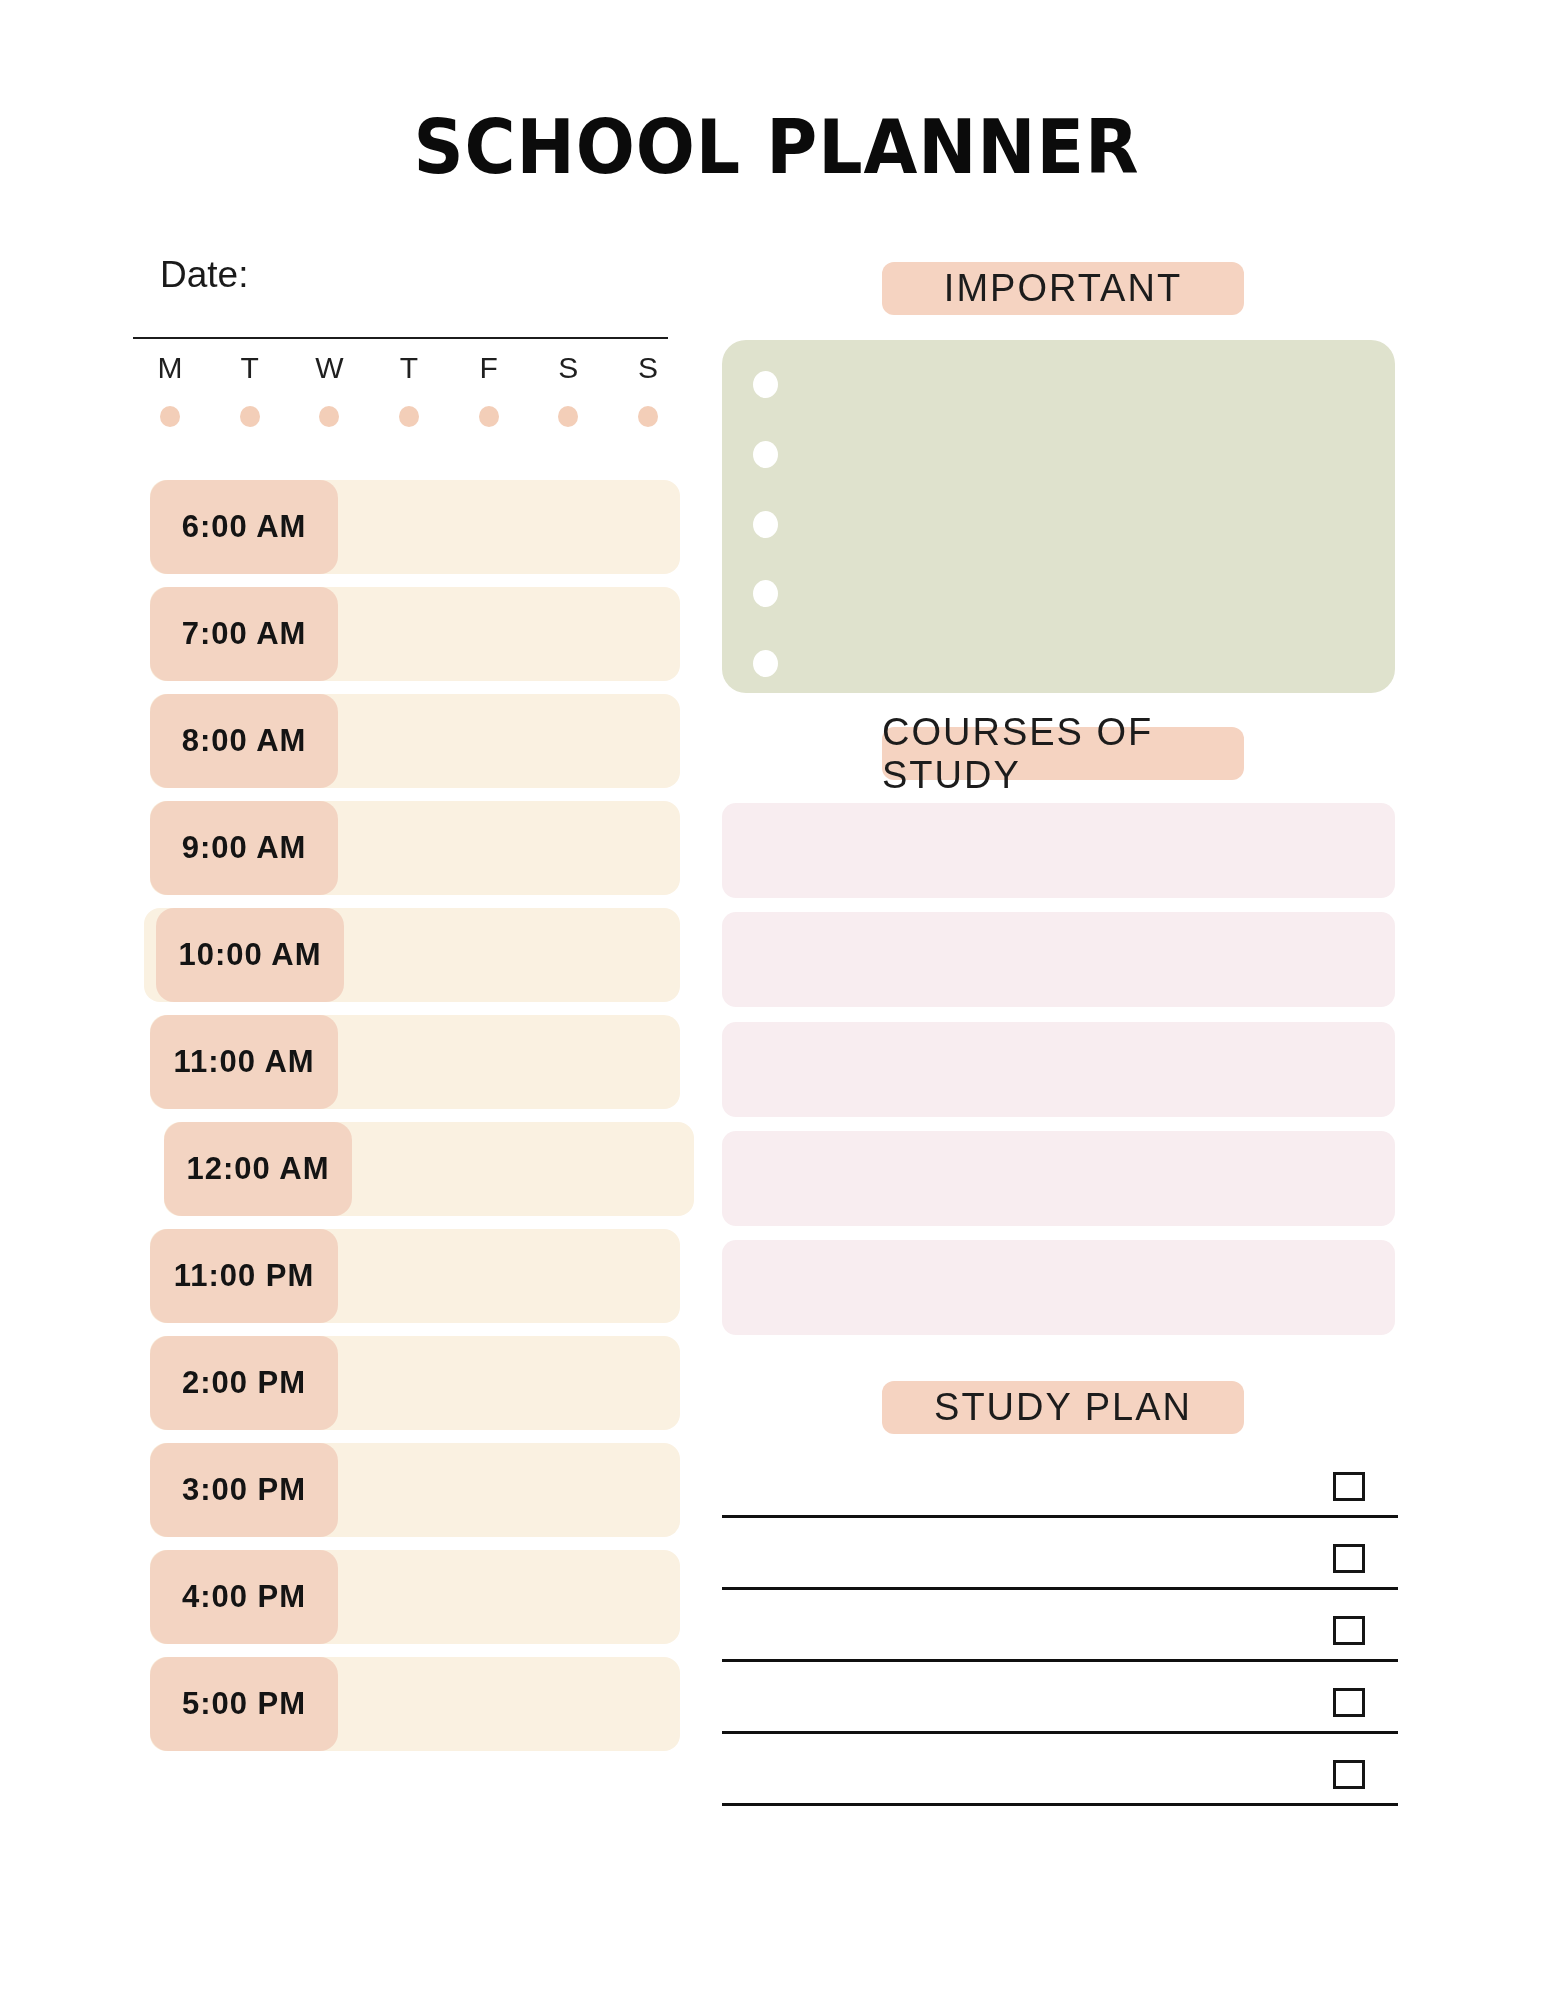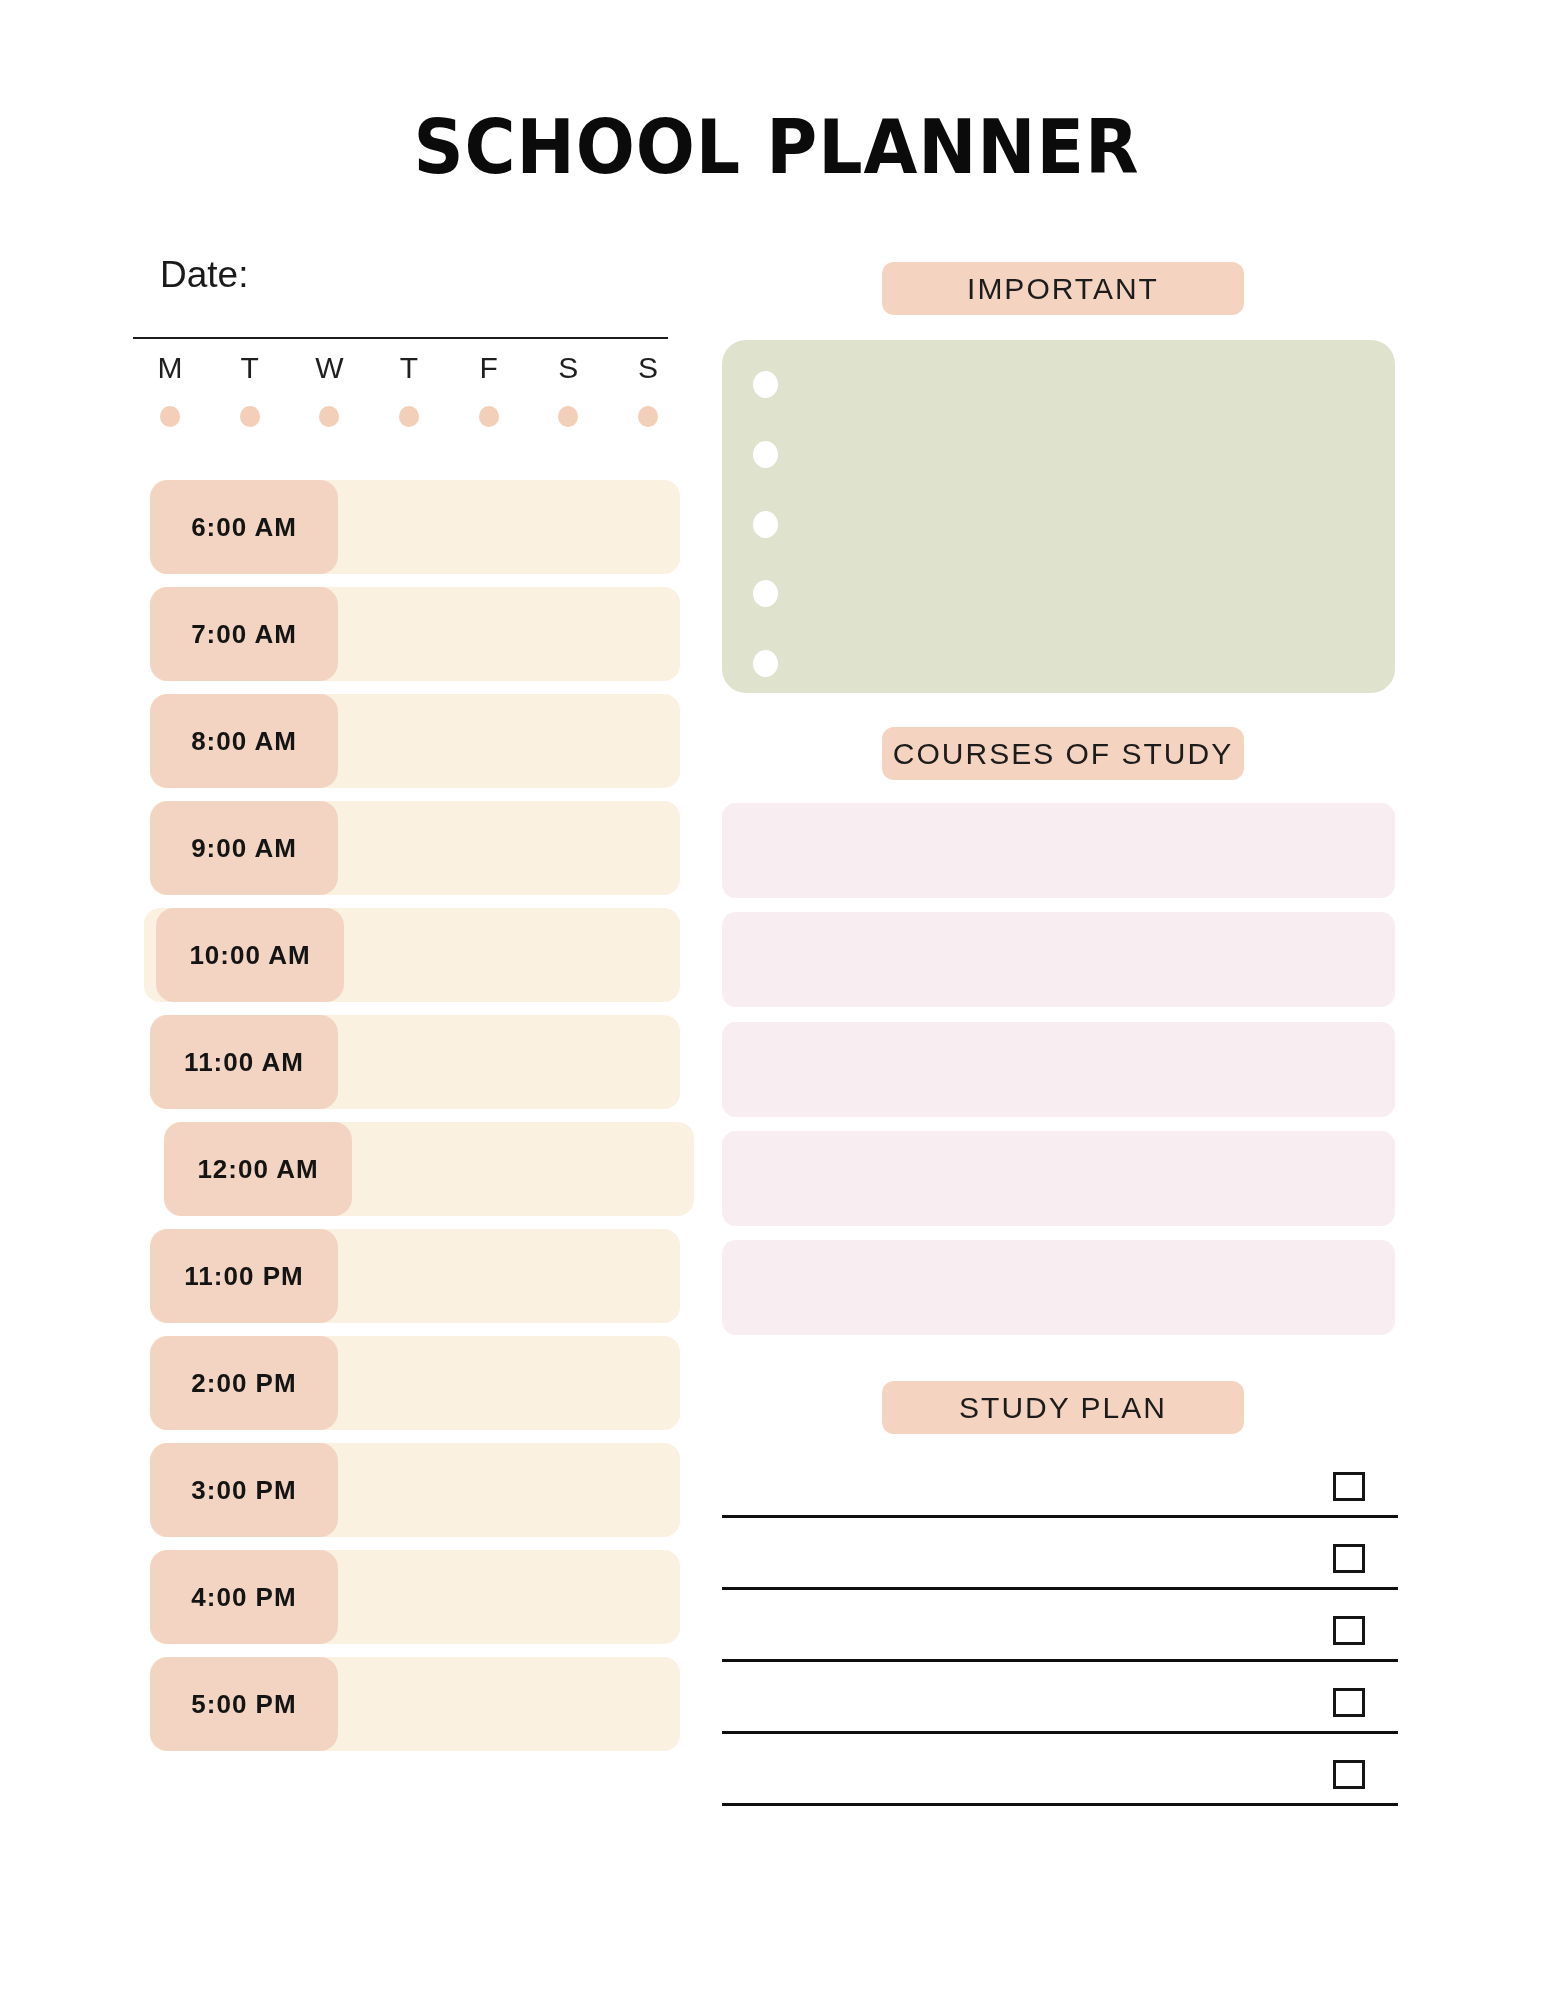--- a/index.html
+++ b/index.html
@@ -19,27 +19,27 @@
   .wd-cell{width:40px;display:flex;flex-direction:column;align-items:center;}
   .wd-letter{font-size:30px;line-height:36px;color:#1f1f1f;}
   .wd-dot{width:20px;height:21px;border-radius:50%;background:var(--day-dot,#f3ceb8);margin-top:20px;}
 
   .time-grid{position:absolute;left:150px;top:480px;width:530px;height:1392px;}
   .time-row{position:absolute;left:0;width:530px;height:94px;}
   .time-bar{position:absolute;left:0;top:0;width:530px;height:94px;background:var(--time-bar-bg,#faf1e1);border-radius:16px;}
   .time-row.offset .time-bar{left:-6px;width:536px;}
   .time-label{position:absolute;left:0;top:0;width:188px;height:94px;background:var(--time-label-bg,#f3d4c2);
               border-radius:18px;display:flex;align-items:center;justify-content:center;
-              font-weight:700;font-size:26px;letter-spacing:1px;color:#141414;}
+              font-weight:700;font-size:31px;letter-spacing:1px;color:#141414;}
   .time-row.offset .time-label{left:6px;}
 
   
   .pill{position:absolute;left:882px;width:362px;height:53px;background:var(--header-pill-bg,#f5d3c1);
         border-radius:12px;display:flex;align-items:center;justify-content:center;
-        font-size:30px;letter-spacing:2px;color:#1c1c1c;}
+        font-size:38px;letter-spacing:2px;color:#1c1c1c;}
   .pill-important{top:262px;}
   .pill-courses{top:727px;}
   .pill-study{top:1381px;align-items:center;}
 
   .notes-box{position:absolute;left:722px;top:340px;width:673px;height:353px;
              background:var(--notes-box-bg,#dfe2cd);border-radius:24px;}
   .hole{position:absolute;left:31px;width:25px;height:27px;background:#ffffff;border-radius:50%;}
 
   .course-row{position:absolute;left:722px;width:673px;height:95px;
               background:var(--course-row-bg,#f8edf0);border-radius:14px;}

